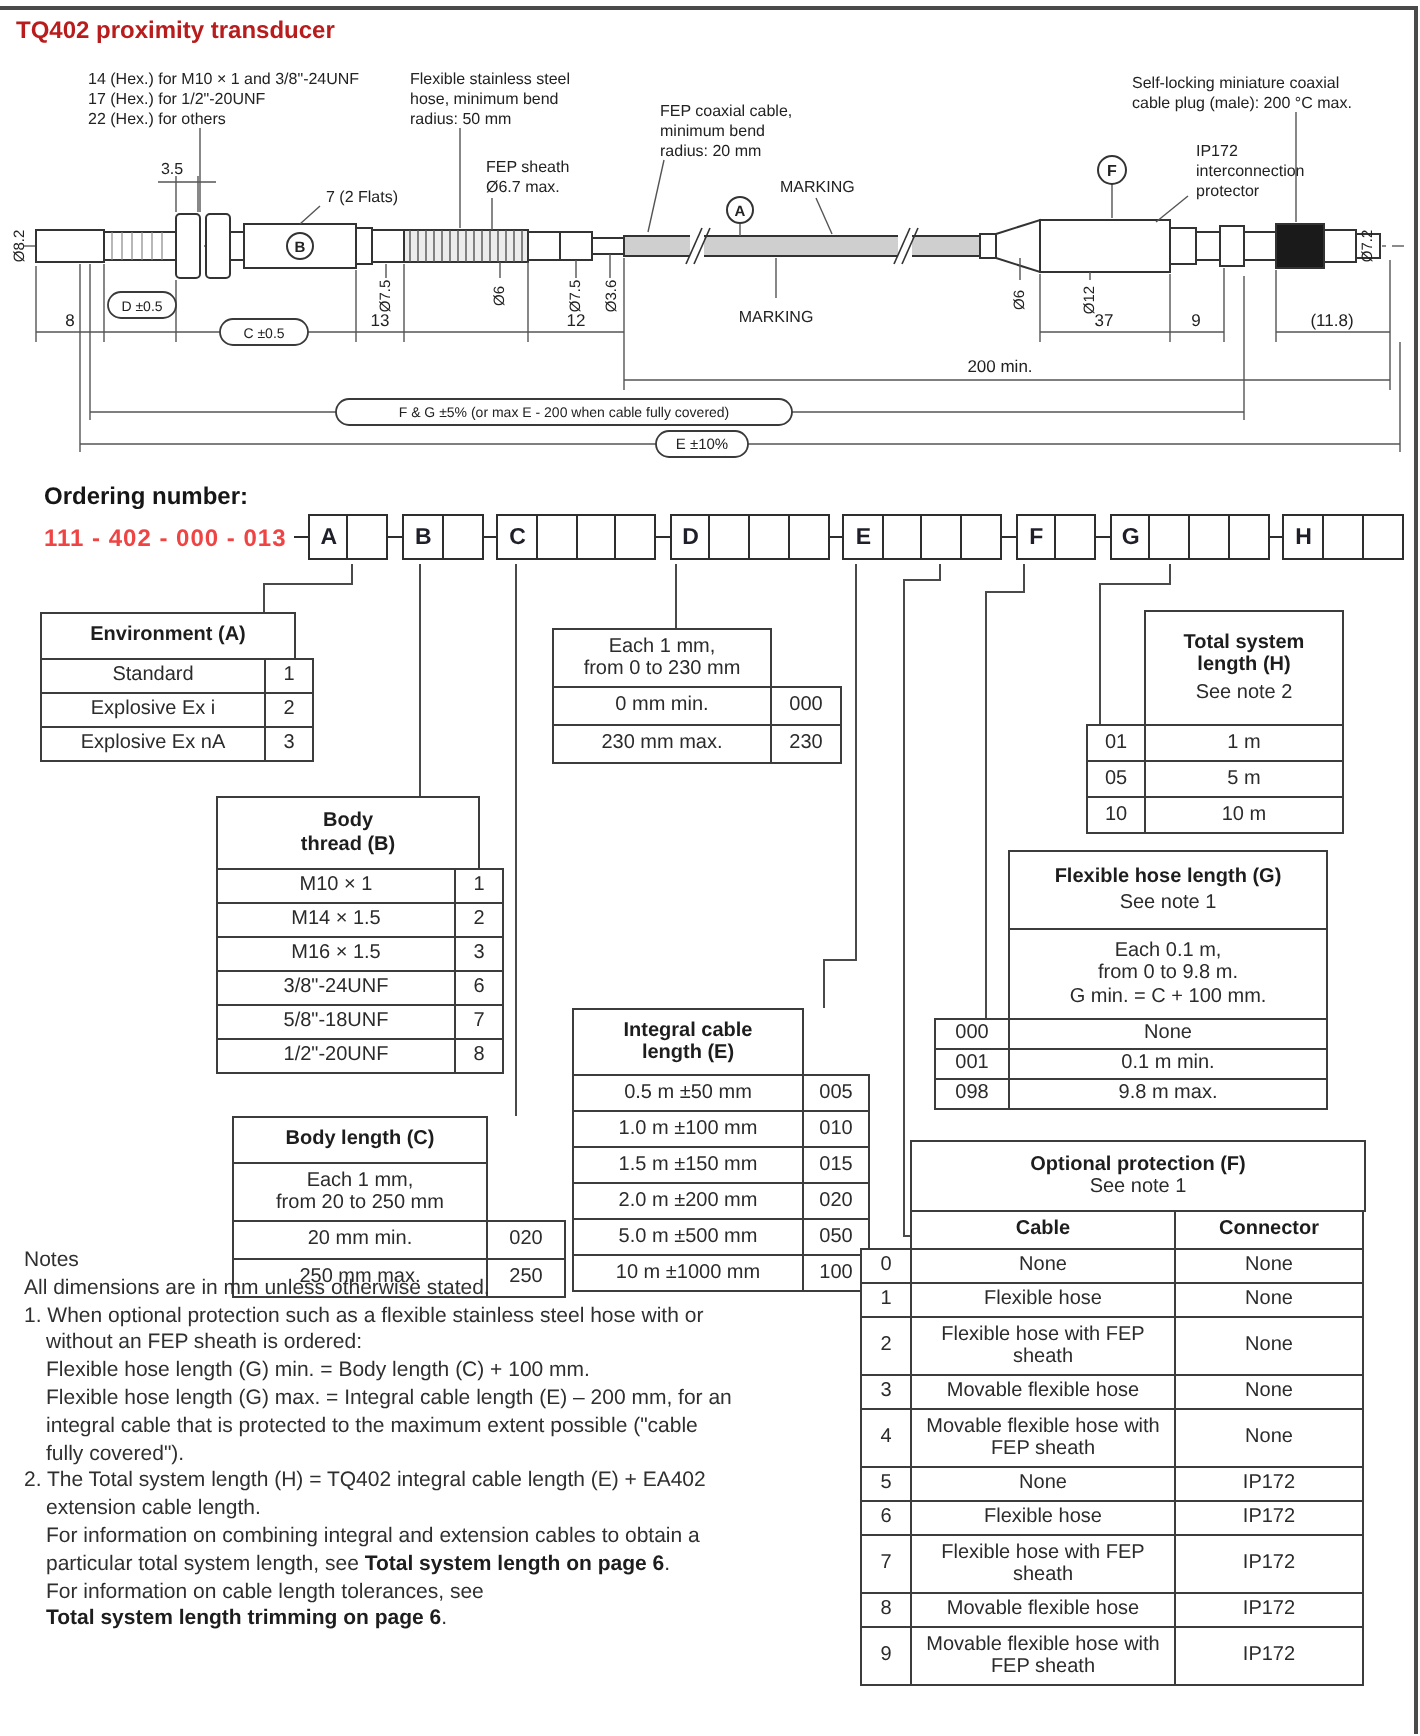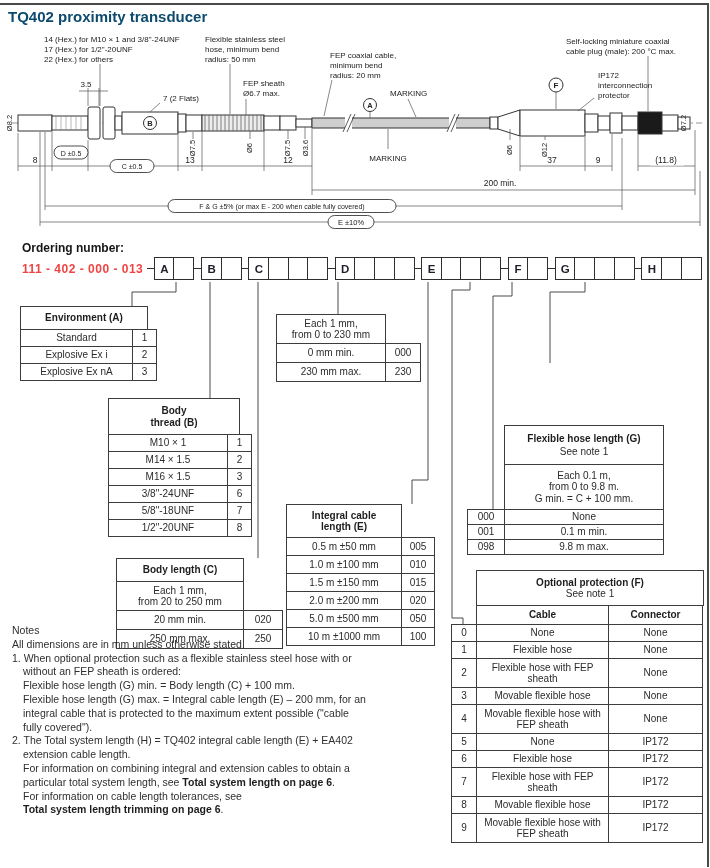--- a/index.html
+++ b/index.html
@@ -1,19 +1,19 @@
 <!DOCTYPE html>
 <html><head>
 <meta charset="utf-8">
 <style>
   html,body{margin:0;padding:0;background:#fff;}
   body{font-family:"Liberation Sans",sans-serif;color:#2b2b2b;}
   #page{position:relative;width:710px;height:868px;background:#fff;overflow:hidden;}
   .frame{position:absolute;top:3px;left:0;width:707px;height:862px;border-top:2px solid #4a4a4a;border-right:2px solid #4a4a4a;}
-  .title{position:absolute;left:8px;top:8px;font-size:15px;font-weight:700;color:#0c4a6e;}
+  .title{position:absolute;left:8px;top:8px;font-size:12px;font-weight:700;color:#b91c1c;}
   .ohead{position:absolute;left:22px;top:241px;font-size:12px;font-weight:700;color:#161616;}
   .orow{position:absolute;left:22px;top:257px;display:flex;align-items:center;z-index:2;}
   .onum{font-size:12px;font-weight:700;letter-spacing:.5px;color:#ef4444;margin-right:4px;}
   .grp{display:flex;align-items:center;}
   .obox{box-sizing:border-box;width:21px;height:23px;border:1.4px solid #2e2e2e;margin-left:-1.4px;display:flex;align-items:center;justify-content:center;font-weight:700;font-size:11.5px;color:#1f1f2a;background:#fff;}
   .dash{width:8px;height:0;border-top:1.4px solid #2e2e2e;}
   .lines{position:absolute;left:0;top:282px;z-index:0;pointer-events:none;}
   .t{position:absolute;z-index:2;}
   .row{display:flex;}
   .row + .row{margin-top:-1px;}
@@ -398,20 +398,42 @@
     <div class="row">
         <div class="c" style="width:116px;height:19px">5.0 m ±500 mm</div>
         <div class="c" style="width:34px;height:19px">050</div>
       </div>
     <div class="row">
         <div class="c" style="width:116px;height:19px">10 m ±1000 mm</div>
         <div class="c" style="width:34px;height:19px">100</div>
       </div>
   </div>
 
+  <div class="t" style="left:543px;top:305px">
+    <div class="row">
+        <div class="sp" style="width:30px;height:58px"></div>
+        <div class="c col" style="width:100px;height:58px;margin-left:-1px">
+          <span class="b">Total system</span>
+          <span class="b">length (H)</span>
+          <span class="nb" style="margin-top:3px">See note 2</span>
+        </div>
+      </div>
+    <div class="row">
+        <div class="c" style="width:30px;height:19px">01</div>
+        <div class="c" style="width:100px;height:19px">1 m</div>
+      </div>
+    <div class="row">
+        <div class="c" style="width:30px;height:19px">05</div>
+        <div class="c" style="width:100px;height:19px">5 m</div>
+      </div>
+    <div class="row">
+        <div class="c" style="width:30px;height:19px">10</div>
+        <div class="c" style="width:100px;height:19px">10 m</div>
+      </div>
+  </div>
 
   <div class="t" style="left:467px;top:425px">
     <div class="row">
         <div class="sp" style="width:38px;height:40px"></div>
         <div class="c col" style="width:160px;height:40px;margin-left:-1px">
           <span class="b">Flexible hose length (G)</span>
           <span class="nb" style="margin-top:2px">See note 1</span>
         </div>
       </div>
     <div class="row">
@@ -429,21 +451,21 @@
     <div class="row">
         <div class="c" style="width:38px;height:16px">001</div>
         <div class="c" style="width:160px;height:16px">0.1 m min.</div>
       </div>
     <div class="row">
         <div class="c" style="width:38px;height:16px">098</div>
         <div class="c" style="width:160px;height:16px">9.8 m max.</div>
       </div>
   </div>
 
-  <div class="t" style="left:451px;top:570px">
+  <div class="t" style="left:430px;top:570px">
     <div class="row">
         <div class="sp" style="width:26px;height:36px"></div>
         <div class="c col" style="width:228px;height:36px;margin-left:-1px">
           <span class="b">Optional protection (F)</span>
           <span class="nb">See note 1</span>
         </div>
       </div>
     <div class="row">
         <div class="sp" style="width:26px;height:20px"></div>
         <div class="c b" style="width:133px;height:20px;margin-left:-1px">Cable</div>

